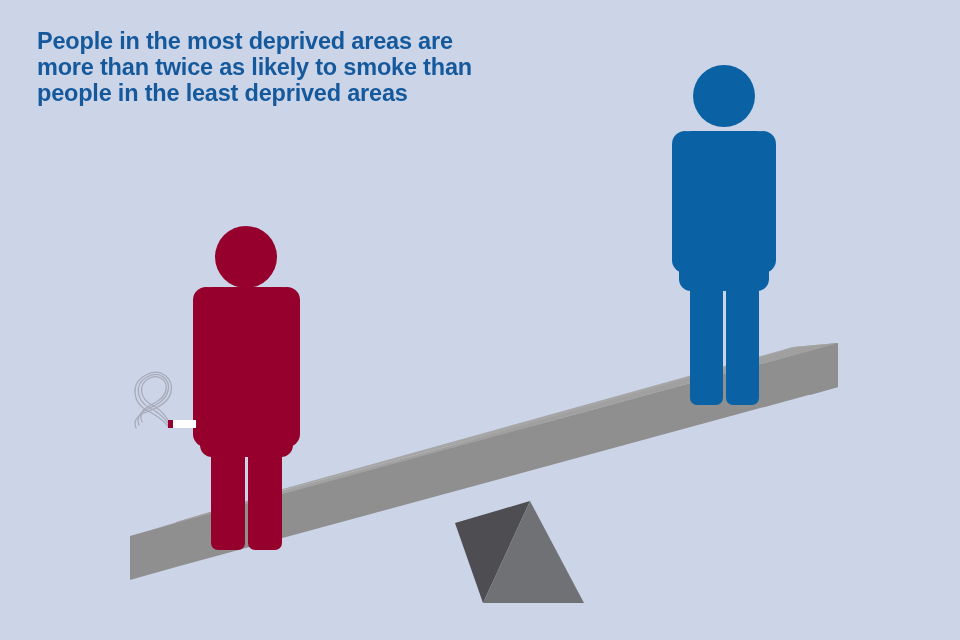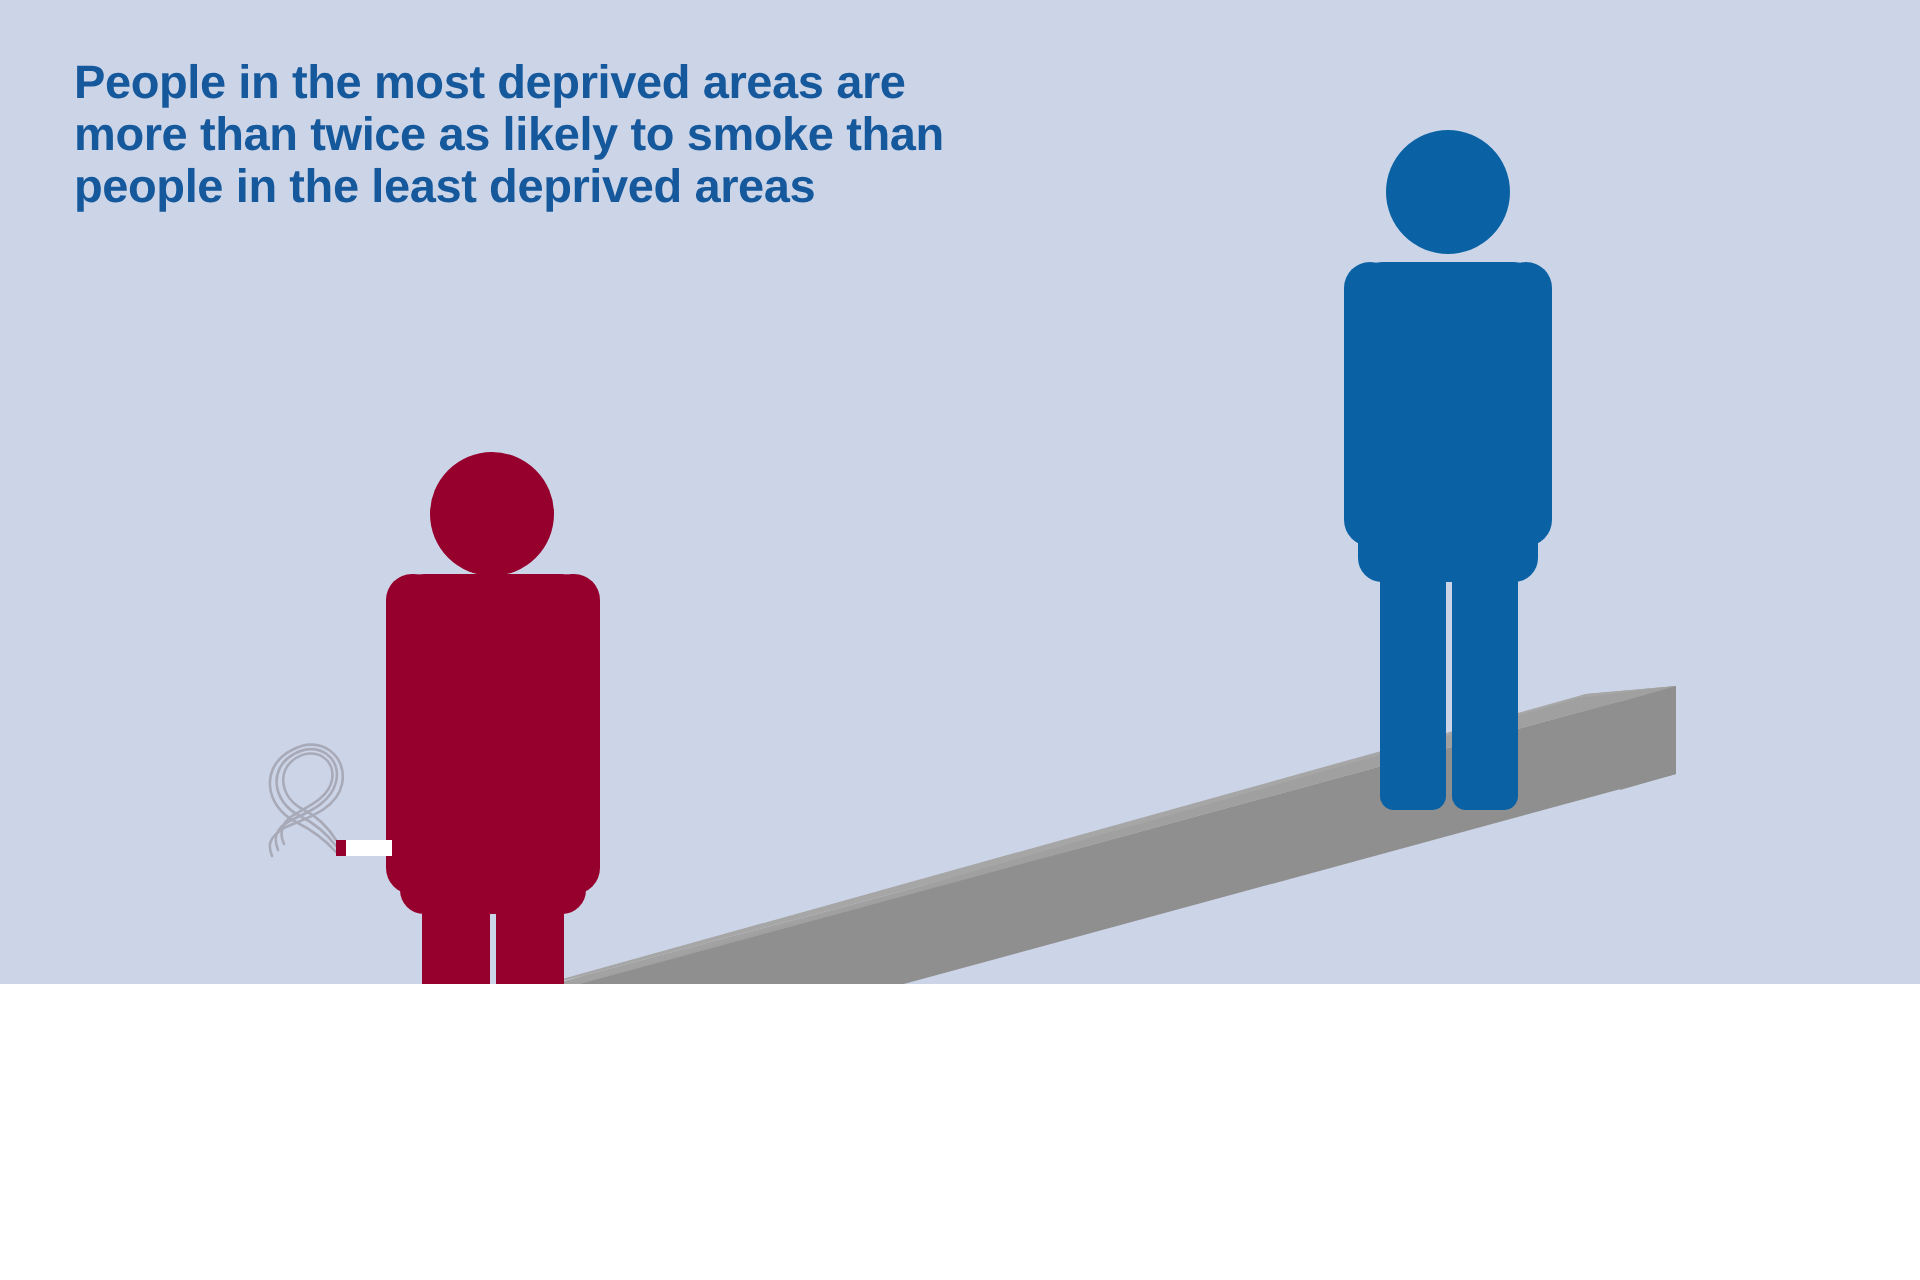--- a/index.html
+++ b/index.html
@@ -4,21 +4,21 @@
 <title>Smoking deprivation infographic</title>
 <style>
   html, body {
     margin: 0;
     padding: 0;
     background: #ffffff;
   }
   #stage {
     position: relative;
     width: 960px;
-    height: 492px;
+    height: 640px;
     overflow: hidden;
     font-family: "Liberation Sans", sans-serif;
     background: #ccd5e8;
   }
   #bg-layer {
     position: absolute;
     inset: 0;
     background: #ccd5e8;
   }
   #art {

